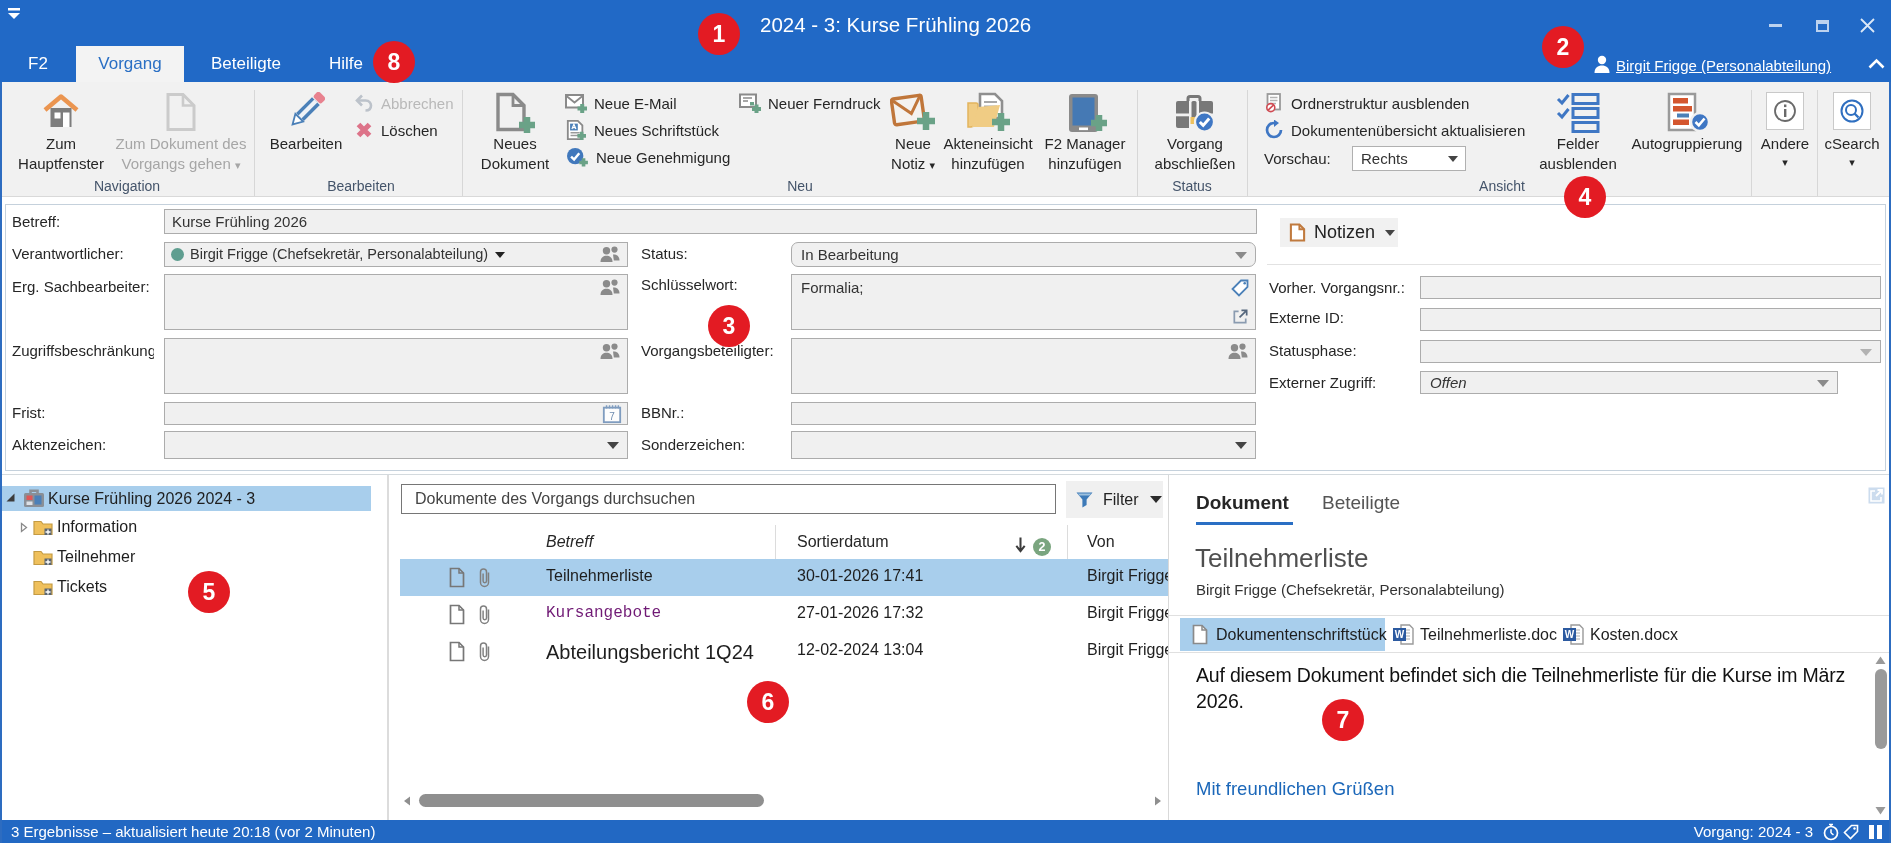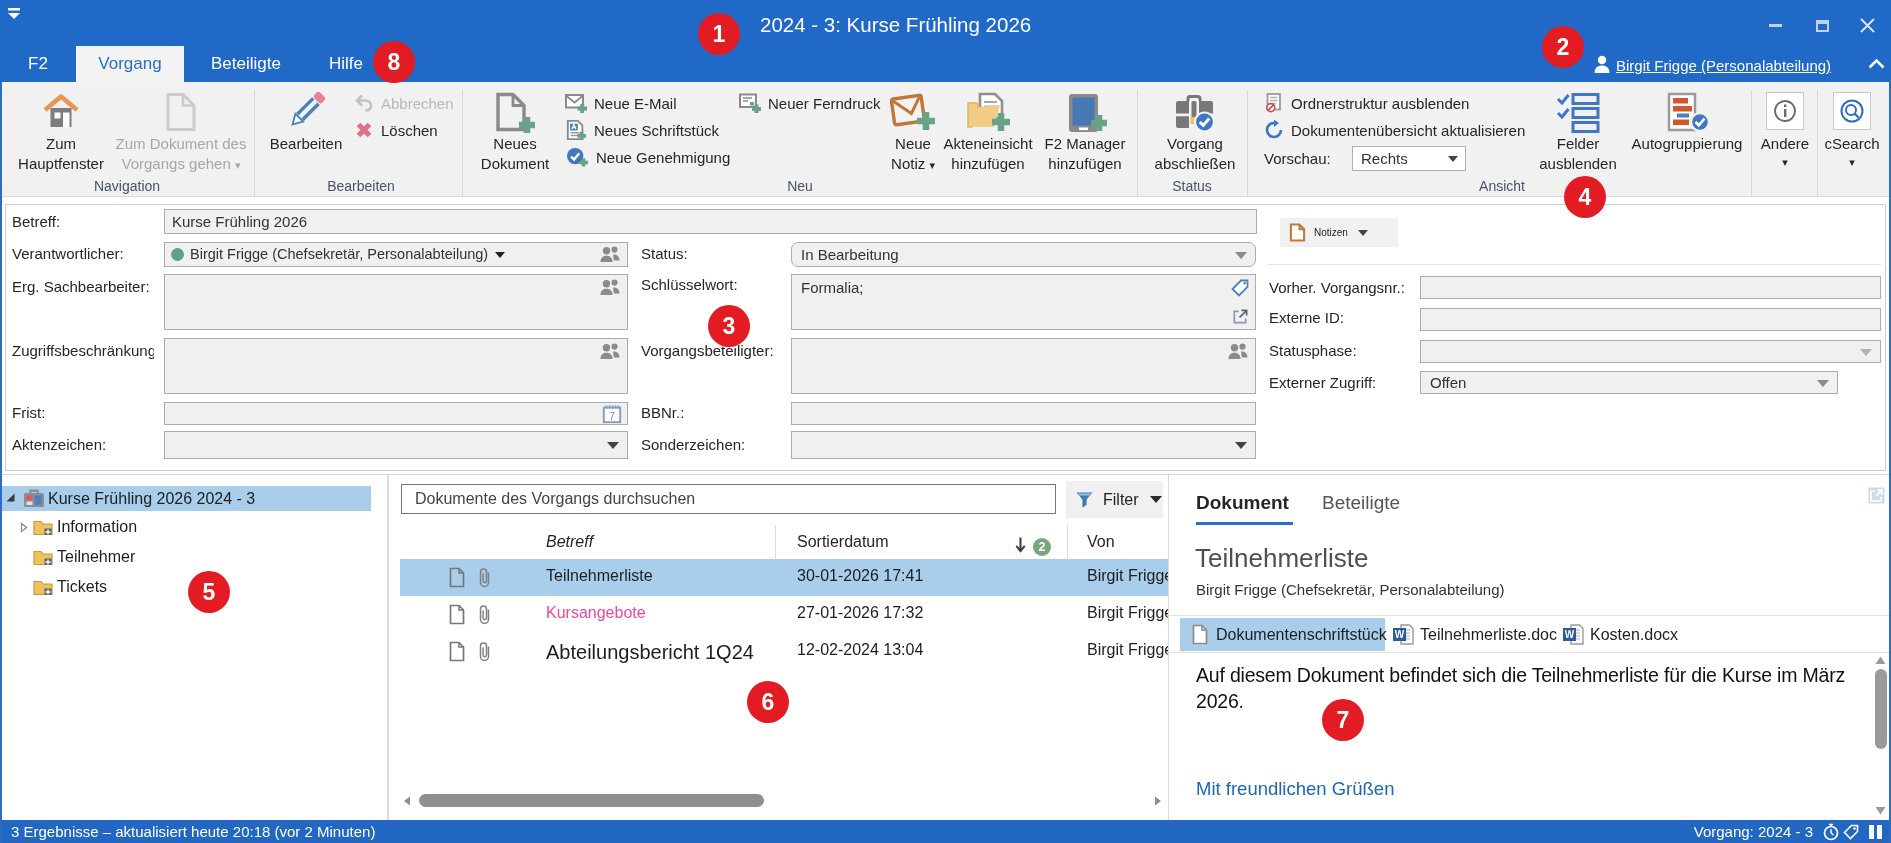--- a/index.html
+++ b/index.html
@@ -387,35 +387,35 @@
   <div class="ffield" style="left:791px;top:205px;width:465px;height:23px;"></div>
   <div class="ffield" style="left:791px;top:234px;width:465px;height:28px;">
     <div class="caret" style="position:absolute;right:8px;top:10px;"></div>
   </div>
 
   <div class="abs" style="left:1280px;top:21px;width:118px;height:29px;background:#f1f1f1;display:flex;align-items:center;">
     <svg style="margin-left:9px" width="17" height="19" viewBox="0 0 18 20">
       <path d="M2 1.5 H11 L16 6.5 V18.5 H2 Z" fill="#fff" stroke="#c07a3e" stroke-width="2.2"></path>
       <path d="M11 1.5 V6.5 H16" fill="none" stroke="#c07a3e" stroke-width="2"></path>
     </svg>
-    <span style="margin-left:8px;font-size:10px;color:#222;">Notizen</span>
+    <span style="margin-left:8px;font-size:18px;color:#222;">Notizen</span>
     <div class="caret" style="margin-left:10px;border-left-width:5px;border-right-width:5px;border-top-width:6px;"></div>
   </div>
   <div class="abs" style="left:1267px;top:67px;width:614px;height:1px;background:#e2e2e2;"></div>
 
   <div class="flabel" style="left:1269px;top:82px">Vorher. Vorgangsnr.:</div>
   <div class="flabel" style="left:1269px;top:112px">Externe ID:</div>
   <div class="flabel" style="left:1269px;top:145px">Statusphase:</div>
   <div class="flabel" style="left:1269px;top:177px">Externer Zugriff:</div>
   <div class="ffield" style="left:1420px;top:79px;width:461px;height:23px;"></div>
   <div class="ffield" style="left:1420px;top:111px;width:461px;height:23px;"></div>
   <div class="ffield" style="left:1420px;top:143px;width:461px;height:23px;">
     <div class="caret" style="position:absolute;right:8px;top:8px;border-top-color:#b2b2b2;"></div>
   </div>
-  <div class="ffield" style="left:1420px;top:174px;width:418px;height:23px;line-height:21px;padding-left:9px;">Offen
+  <div class="ffield" style="left:1420px;top:174px;width:418px;height:23px;line-height:21px;padding-left:9px;font-style:italic;">Offen
     <div class="caret" style="position:absolute;right:8px;top:8px;border-top-color:#8a8a8a;"></div>
   </div>
 </div>
 <div id="lower">
 
   <div class="abs" style="left:0;top:11px;width:371px;height:25px;background:#a8ceec;"></div>
   <svg class="abs" style="left:5px;top:17px" width="11" height="11" viewBox="0 0 11 11">
         <path d="M9.5 1.5 V9.5 H1.5 Z" fill="#3c3c3c"></path>
       </svg>
   <svg class="abs" style="left:23px;top:14px" width="22" height="19" viewBox="0 0 22 19">
@@ -482,21 +482,21 @@
     <div class="abs" style="left:696px;top:8px;font-size:16px;color:#1e1e1e;white-space:nowrap;">Birgit Frigge</div>
   </div>
   <div class="rowicons abs" style="left:391px;top:121px;width:777px;height:37px;overflow:hidden;">
     <svg class="abs" style="left:58px;top:8px" width="16" height="21" viewBox="0 0 16 21">
           <path d="M1.5 1.5 H10 L14.5 6 V19.5 H1.5 Z" fill="none" stroke="#777" stroke-width="1.7"></path>
           <path d="M10 1.5 V6 H14.5" fill="none" stroke="#777" stroke-width="1.5"></path>
         </svg>
     <svg class="abs" style="left:87px;top:8px" width="13" height="22" viewBox="0 0 13 22">
           <path d="M10.5 5.5 V15.5 A4 4 0 0 1 2.5 15.5 V5 A3 3 0 0 1 8.5 5 V14 A1.7 1.7 0 0 1 5.1 14 V6.5" fill="none" stroke="#808080" stroke-width="1.5"></path>
         </svg>
-    <div class="abs" style="left:155px;top:8px;font-size:16px;color:#ec4899;">Kursangebote</div>
+    <div class="abs" style="left:155px;top:8px;font-size:16px;color:#701a75;font-family:Liberation Mono, monospace;">Kursangebote</div>
     <div class="abs" style="left:406px;top:8px;font-size:16px;color:#1e1e1e;">27-01-2026 17:32</div>
     <div class="abs" style="left:696px;top:8px;font-size:16px;color:#1e1e1e;white-space:nowrap;">Birgit Frigge</div>
   </div>
   <div class="rowicons abs" style="left:391px;top:158px;width:777px;height:37px;overflow:hidden;">
     <svg class="abs" style="left:58px;top:8px" width="16" height="21" viewBox="0 0 16 21">
           <path d="M1.5 1.5 H10 L14.5 6 V19.5 H1.5 Z" fill="none" stroke="#777" stroke-width="1.7"></path>
           <path d="M10 1.5 V6 H14.5" fill="none" stroke="#777" stroke-width="1.5"></path>
         </svg>
     <svg class="abs" style="left:87px;top:8px" width="13" height="22" viewBox="0 0 13 22">
           <path d="M10.5 5.5 V15.5 A4 4 0 0 1 2.5 15.5 V5 A3 3 0 0 1 8.5 5 V14 A1.7 1.7 0 0 1 5.1 14 V6.5" fill="none" stroke="#808080" stroke-width="1.5"></path>

